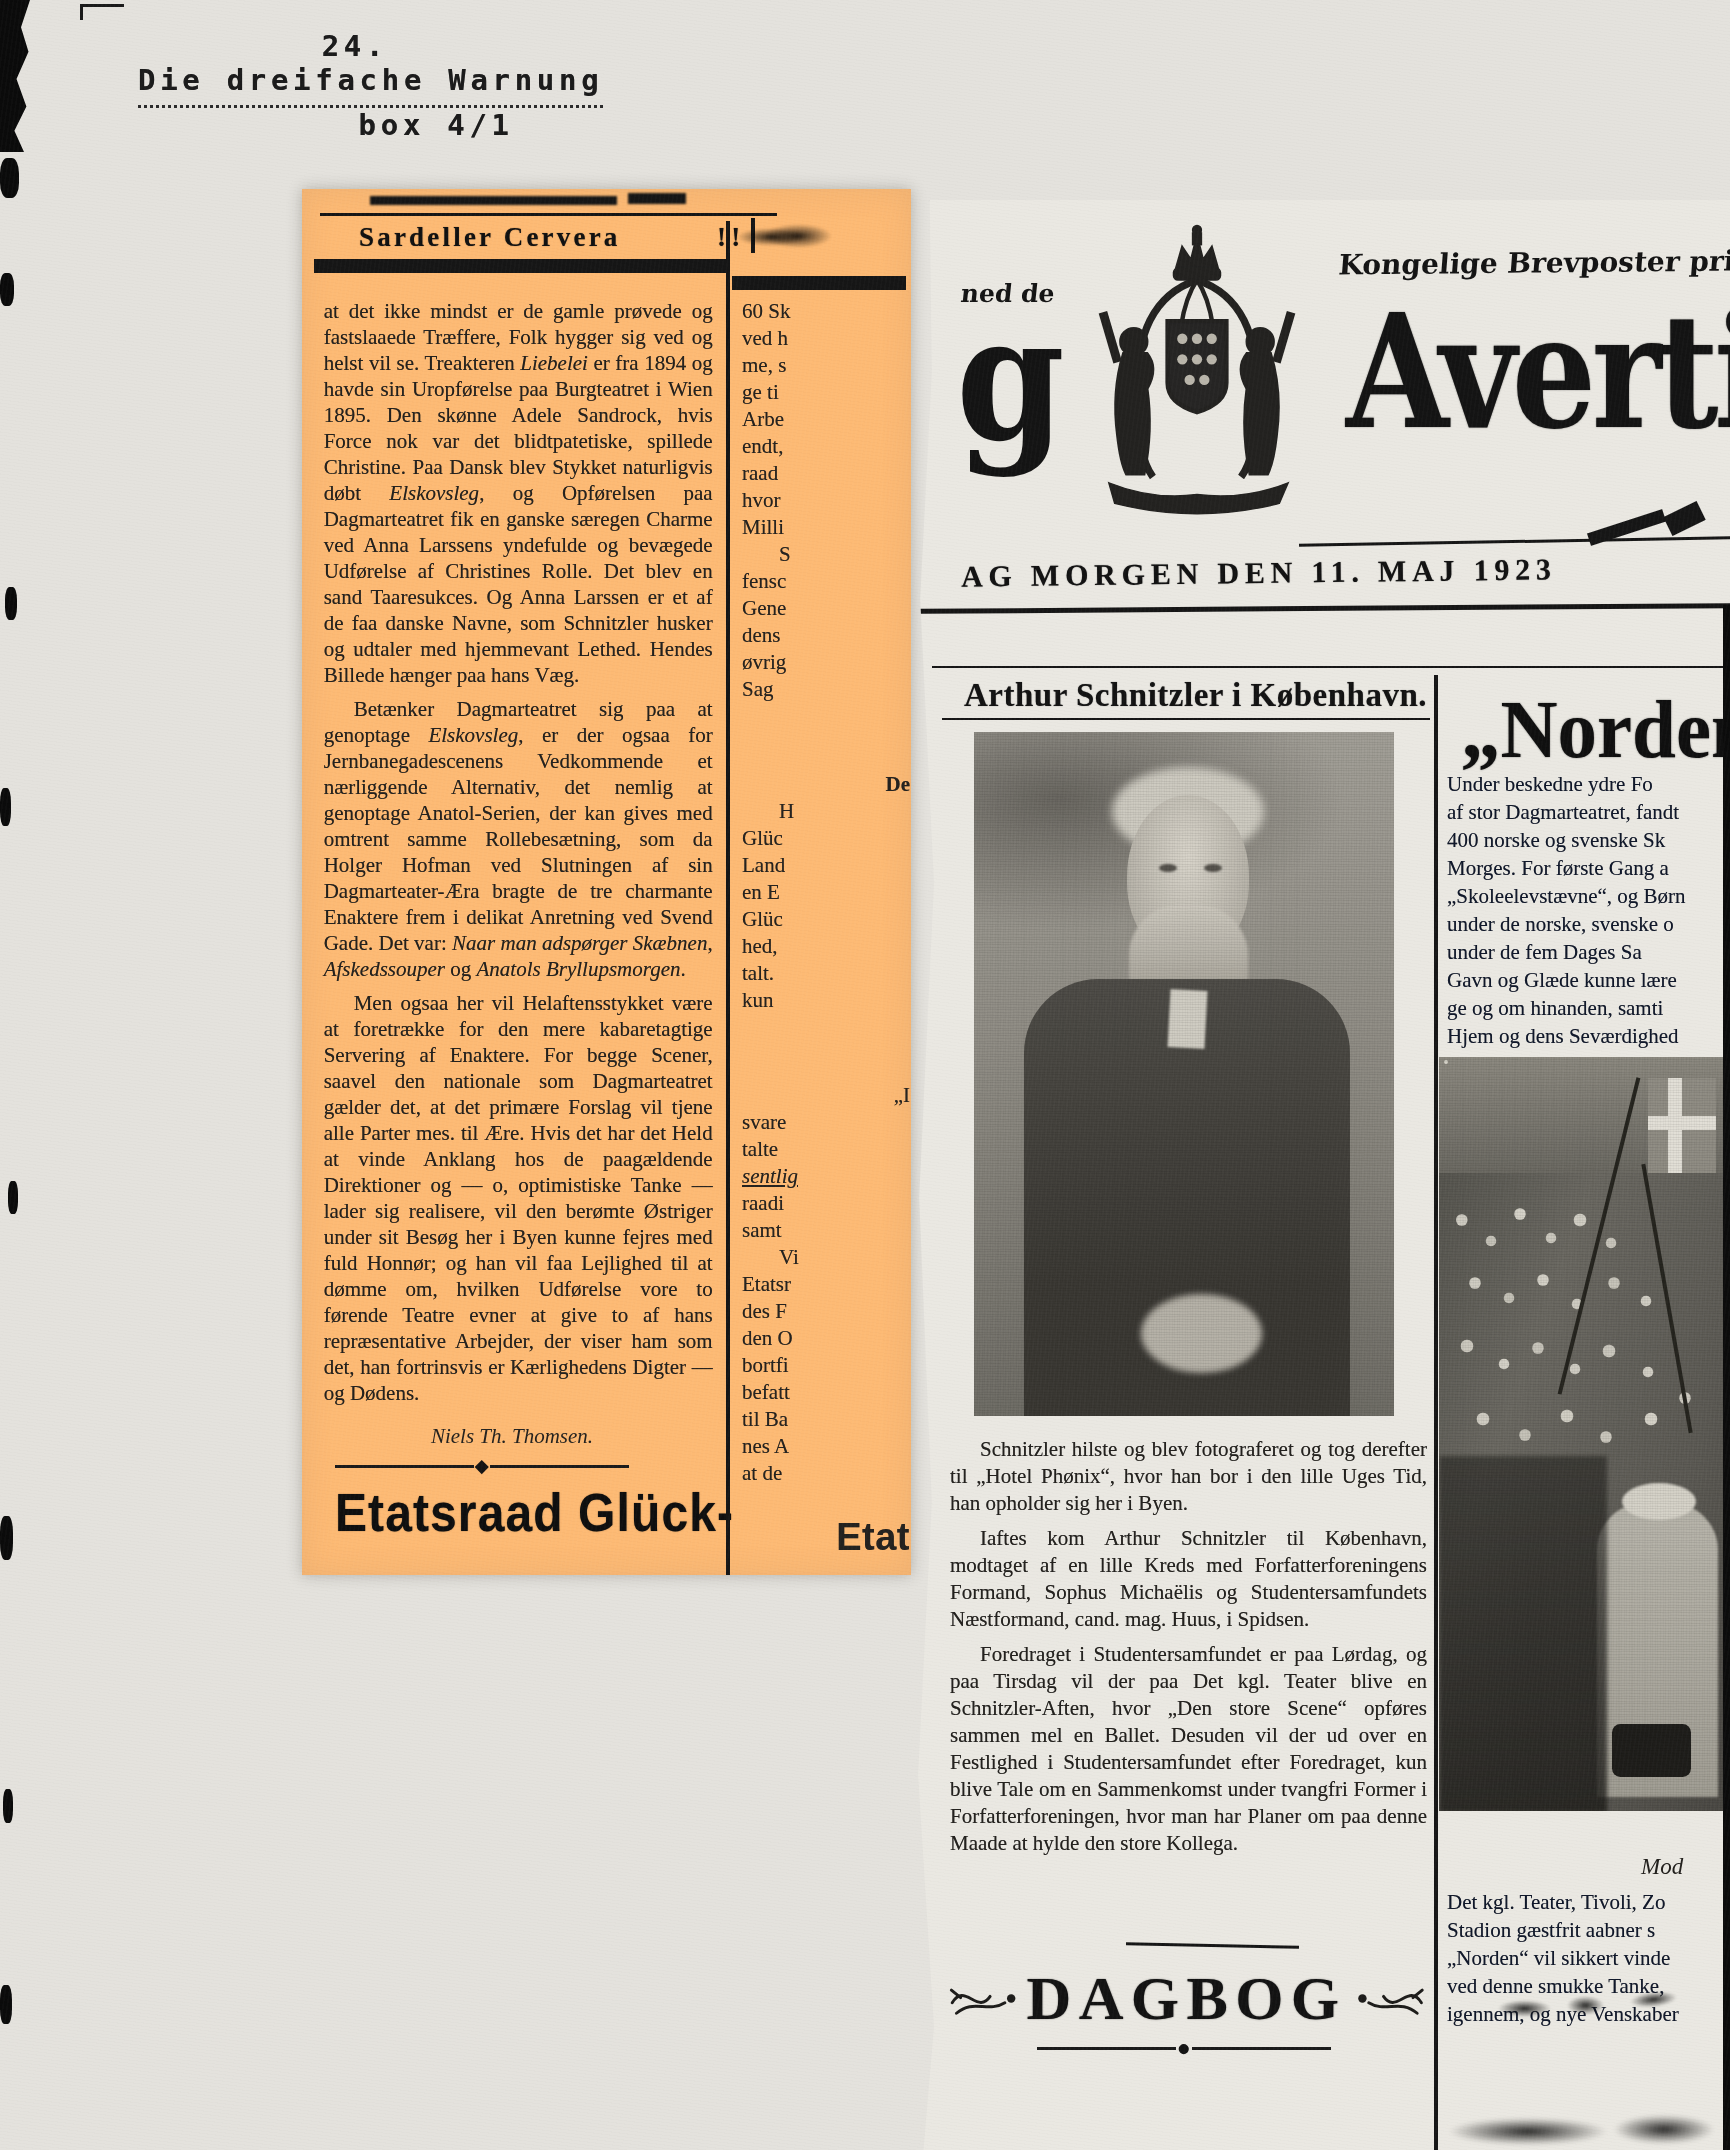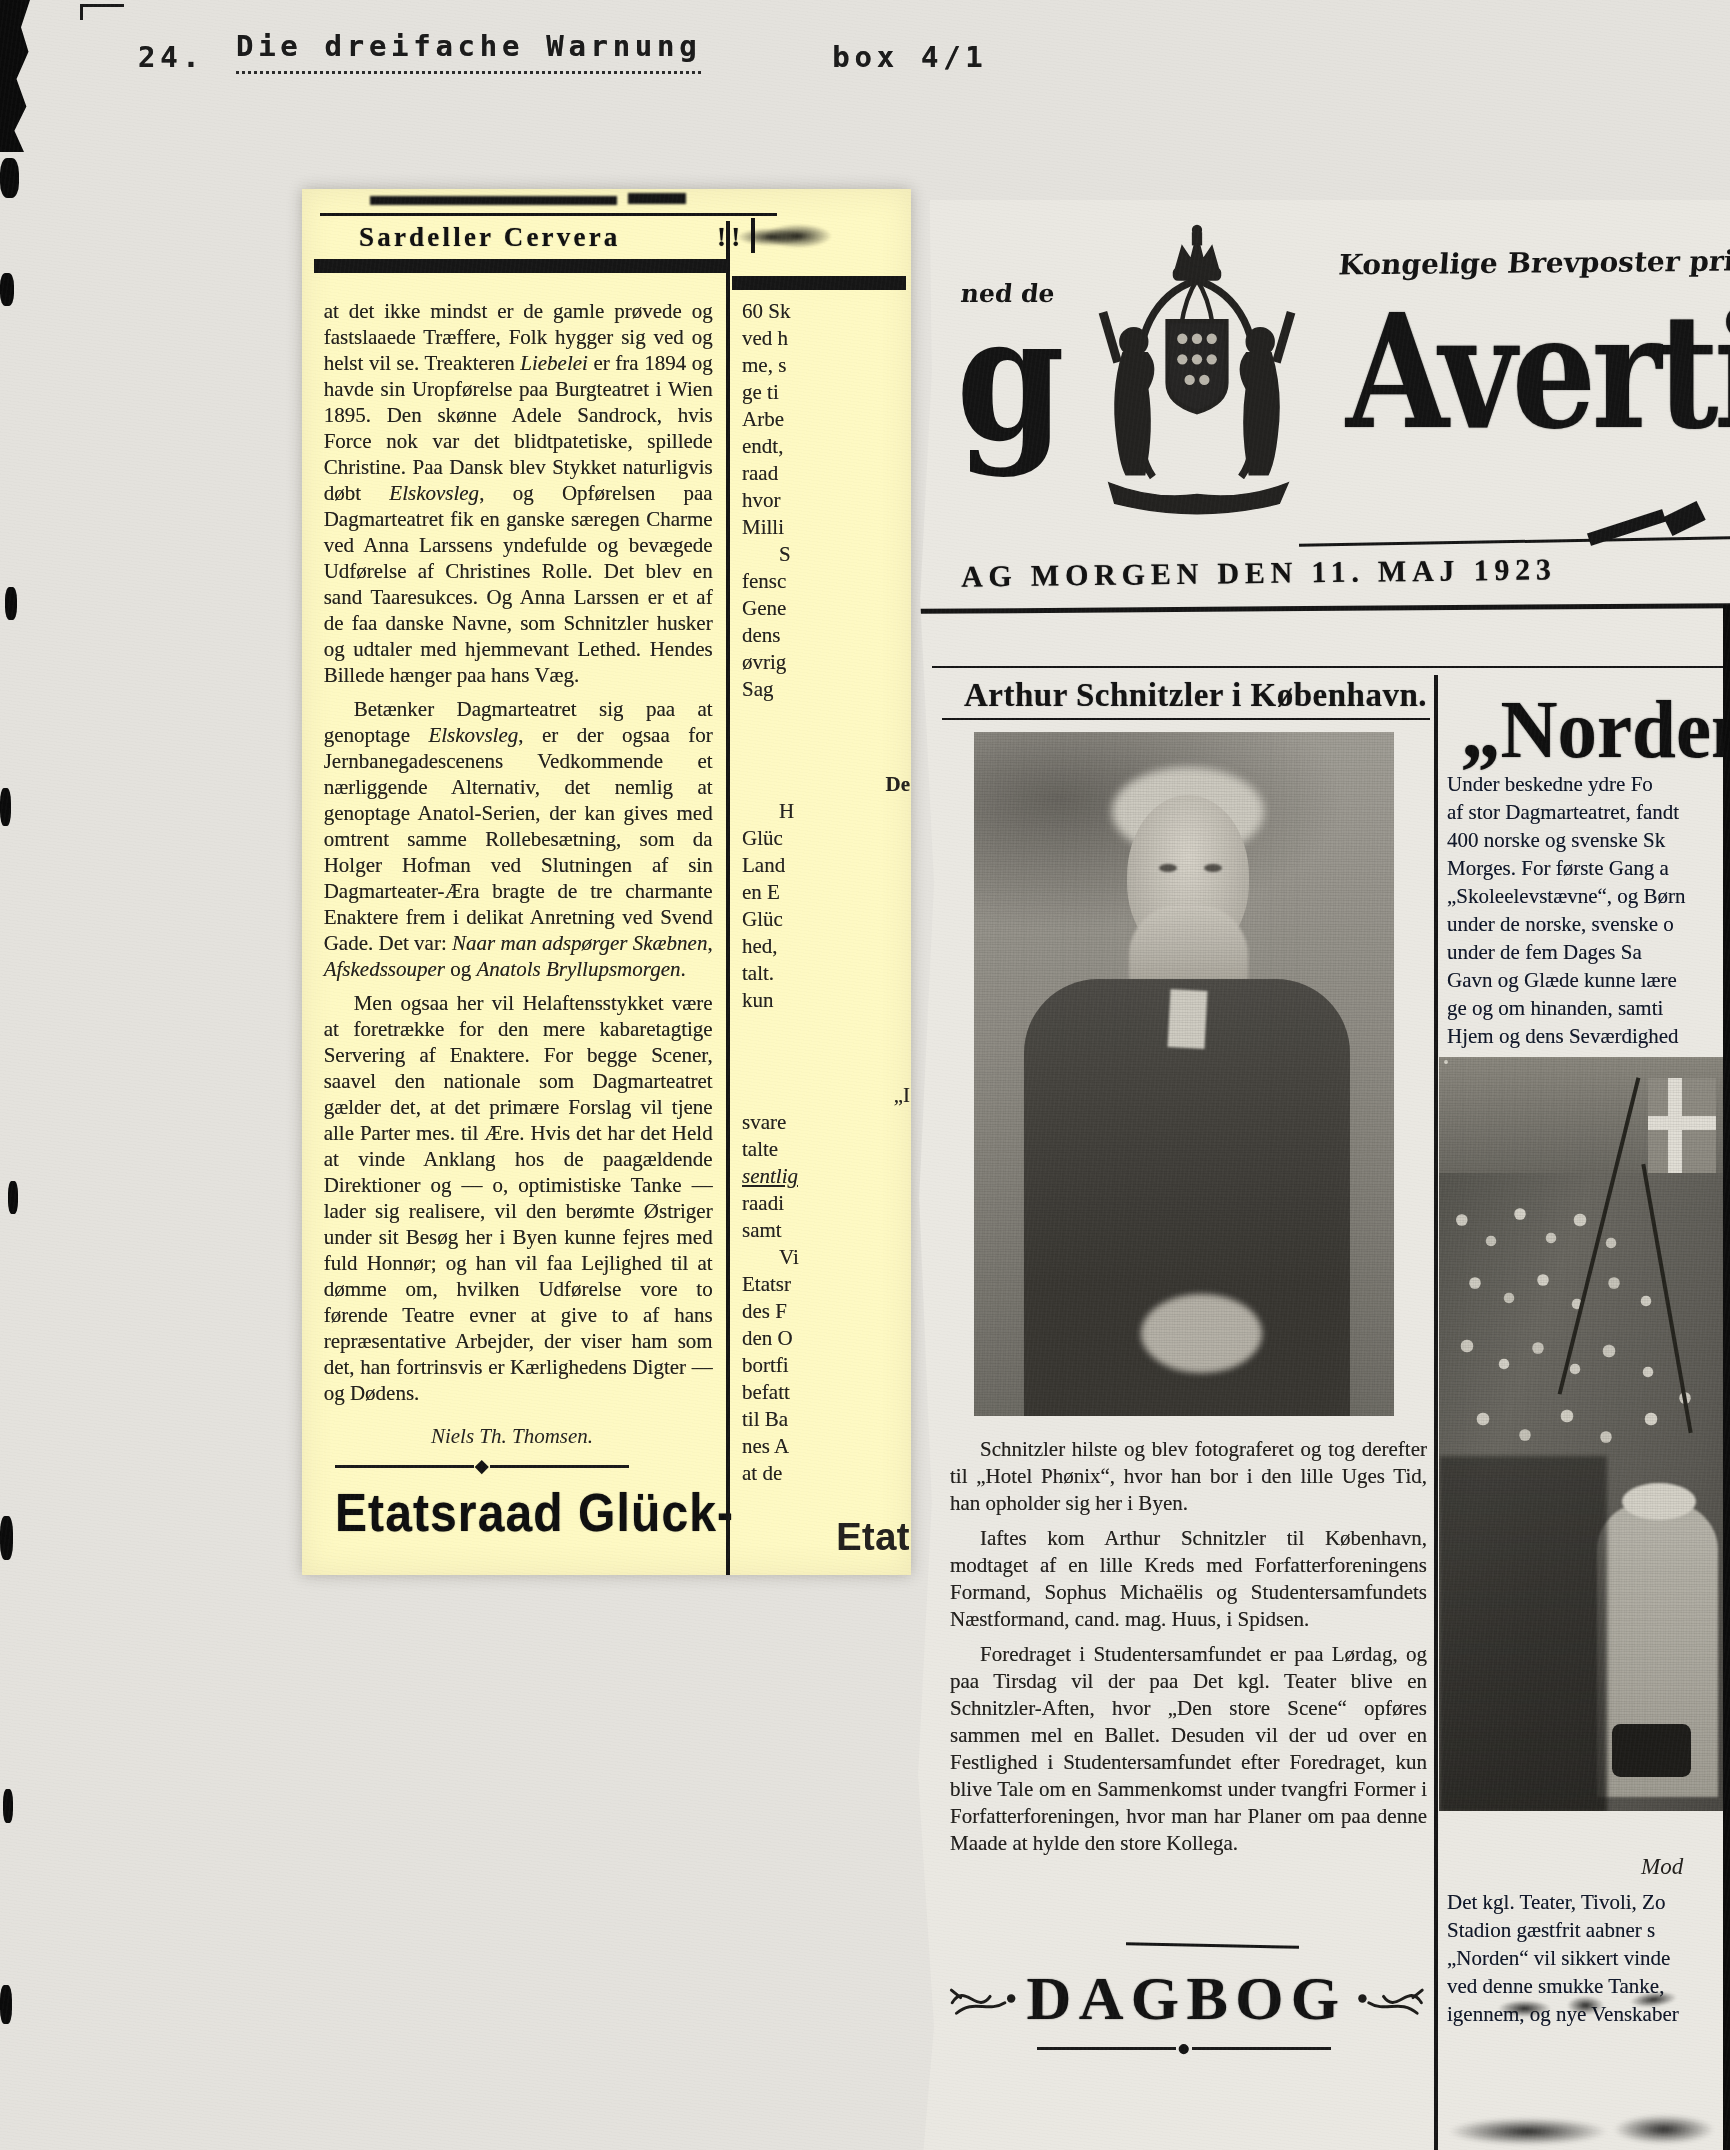--- a/index.html
+++ b/index.html
@@ -13,21 +13,21 @@
   .bracket-h{background:#1a1a1a;height:3.2px;}
   .bracket-v{background:#1a1a1a;width:3.2px;}
   .grain{position:absolute;inset:0;pointer-events:none;opacity:.55;
      background-image:repeating-linear-gradient(7deg, rgba(0,0,0,.022) 0 1.1px, rgba(0,0,0,0) 1.1px 3.2px),
                       repeating-linear-gradient(98deg, rgba(255,255,255,.03) 0 1.6px, rgba(255,255,255,0) 1.6px 4.2px);}
   
   .tw{font-family:"DejaVu Sans Mono", monospace;font-size:29px;font-weight:bold;letter-spacing:4.7px;color:#1b1b1b;
       text-shadow:0 0 0.5px rgba(0,0,0,.55);white-space:nowrap;}
   .tw-underline{border-bottom:3.2px dotted #2a2a2a;padding-bottom:8.4px;}
   
-  .paper{background:#fef9c3;box-shadow:0 0 13.7px rgba(60,55,45,.30), inset 0 0 31.5px rgba(120,110,95,.12);}
+  .paper{background:#fdba74;box-shadow:0 0 13.7px rgba(60,55,45,.30), inset 0 0 31.5px rgba(120,110,95,.12);}
   .rule{background:#161616;}
   .smudge{background:radial-gradient(closest-side, rgba(5,5,5,.85), rgba(5,5,5,0));filter:blur(1.1px);}
   .bodytext{font-size:21px;line-height:26px;text-align:justify;color:#23211e;text-shadow:0 0 0.5px rgba(0,0,0,.45);}
   .bodytext p{margin:8px;}
   .bodytext p + p{text-indent:30px;}
   .indent-first p:first-child{text-indent:30px;}
   .headline-sm{font-weight:bold;font-size:27px;letter-spacing:3.2px;color:#111;white-space:nowrap;
       text-shadow:0 0 1.1px rgba(0,0,0,.5);}
   .sig{font-style:italic;font-size:21px;text-align:center;color:#24221f;}
   .divider{display:flex;align-items:center;}
@@ -86,21 +86,21 @@
   <div class="abs film" style="left:5.3px;top:587px;width:11.6px;height:33px;"></div>
   <div class="abs film" style="left:0;top:788px;width:10.5px;height:38px;"></div>
   <div class="abs film" style="left:8.4px;top:1181px;width:9.5px;height:33px;"></div>
   <div class="abs film" style="left:0;top:1516px;width:12.6px;height:44px;"></div>
   <div class="abs film" style="left:3.2px;top:1789px;width:9.5px;height:34px;"></div>
   <div class="abs film" style="left:0;top:1985px;width:11.6px;height:39px;"></div>
 
   <div class="abs bracket-h" style="left:80px;top:4.2px;width:44px;"></div>
   <div class="abs bracket-v" style="left:80px;top:4.2px;height:15.8px;"></div>
 
-  <div class="abs" style="left:138px;top:29px;display:flex;align-items:flex-end;">
+  <div class="abs" style="left:138px;top:29px;display:flex;align-items:center;flex-direction:column;">
     <span class="tw" style="margin-right:31.5px;">24.</span>
     <span class="tw tw-underline">Die dreifache Warnung</span>
     <span class="tw" style="margin-left:131px;">box 4/1</span>
   </div>
 
   <div class="abs paper" style="left:302px;top:189px;width:609px;height:1386px;overflow:hidden;">
 
     <div class="abs rule" style="left:68px;top:7.4px;width:247px;height:8.4px;filter:blur(0.8px);"></div>
     <div class="abs rule" style="left:326px;top:4.2px;width:58px;height:10.5px;filter:blur(0.8px);"></div>
     <div class="abs rule" style="left:18.4px;top:24px;width:457px;height:3.2px;"></div>

